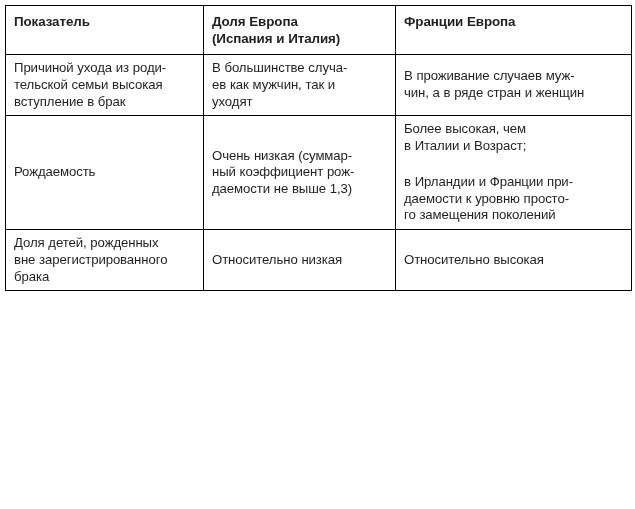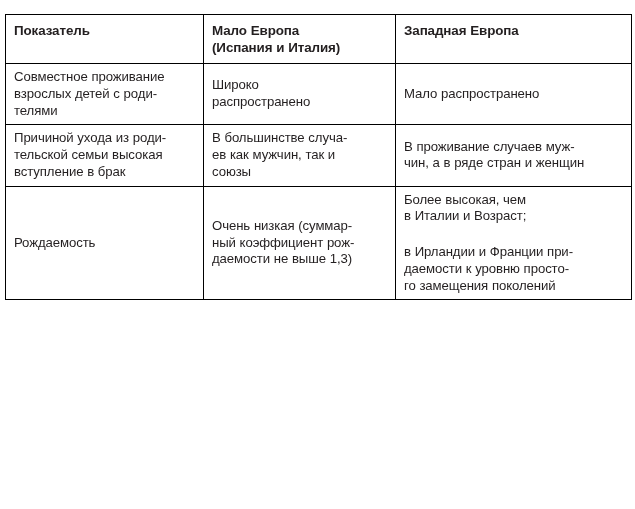--- a/index.html
+++ b/index.html
@@ -11,21 +11,21 @@
     width: 635px;
     height: 509px;
     font-family: "Liberation Sans", "DejaVu Sans", sans-serif;
     color: #231f20;
     overflow: hidden;
   }
 
   .table-wrap {
     position: absolute;
     left: 5px;
-    top: 14px;
+    top: 5px;
     width: 626px;
   }
 
   table.comparison {
     border-collapse: collapse;
     table-layout: fixed;
     width: 626px;
     background: #ffffff;
   }
 
@@ -95,57 +95,43 @@
       <col class="c1">
         <col class="c2">
         <col class="c3">
     </colgroup>
     <thead>
       <tr>
         <th>
           <span class="line">Показатель</span>
         </th>
         <th>
-          <span class="line">Мало Европа</span>
+          <span class="line">Доля Европа</span>
           <span class="line">(Испания и Италия)</span>
         </th>
         <th>
-          <span class="line">Западная Европа</span>
+          <span class="line">Франции Европа</span>
         </th>
       </tr>
     </thead>
     <tbody>
 
 
-      <tr>
-        <td class="col-indicator">
-          <span class="line">Совместное проживание</span>
-          <span class="line">взрослых детей с роди-</span>
-          <span class="line">телями</span>
-        </td>
-        <td class="col-value">
-          <span class="line">Широко</span>
-          <span class="line">распространено</span>
-        </td>
-        <td class="col-value">
-          <span class="line">Мало распространено</span>
-        </td>
-      </tr>
 
 
       <tr>
         <td class="col-indicator">
           <span class="line">Причиной ухода из роди-</span>
           <span class="line">тельской семьи высокая</span>
           <span class="line">вступление в брак</span>
         </td>
         <td class="col-value">
           <span class="line">В большинстве случа-</span>
           <span class="line">ев как мужчин, так и</span>
-          <span class="line">союзы</span>
+          <span class="line">уходят</span>
         </td>
         <td class="col-value">
           <span class="line">В проживание случаев муж-</span>
           <span class="line">чин, а в ряде стран и женщин</span>
         </td>
       </tr>
 
       <tr>
         <td class="col-indicator mid">
           <span class="line">Рождаемость</span>
@@ -161,17 +147,30 @@
             <span class="line">в Италии и Возраст;</span>
           </span>
           <span class="para">
             <span class="line">в Ирландии и Франции при-</span>
             <span class="line">даемости к уровню просто-</span>
             <span class="line">го замещения поколений</span>
           </span>
         </td>
       </tr>
 
+      <tr>
+        <td class="col-indicator">
+          <span class="line">Доля детей, рожденных</span>
+          <span class="line">вне зарегистрированного</span>
+          <span class="line">брака</span>
+        </td>
+        <td class="col-value">
+          <span class="line">Относительно низкая</span>
+        </td>
+        <td class="col-value">
+          <span class="line">Относительно высокая</span>
+        </td>
+      </tr>
 
 
     </tbody>
   </table>
 </div>
 
 </body></html>

